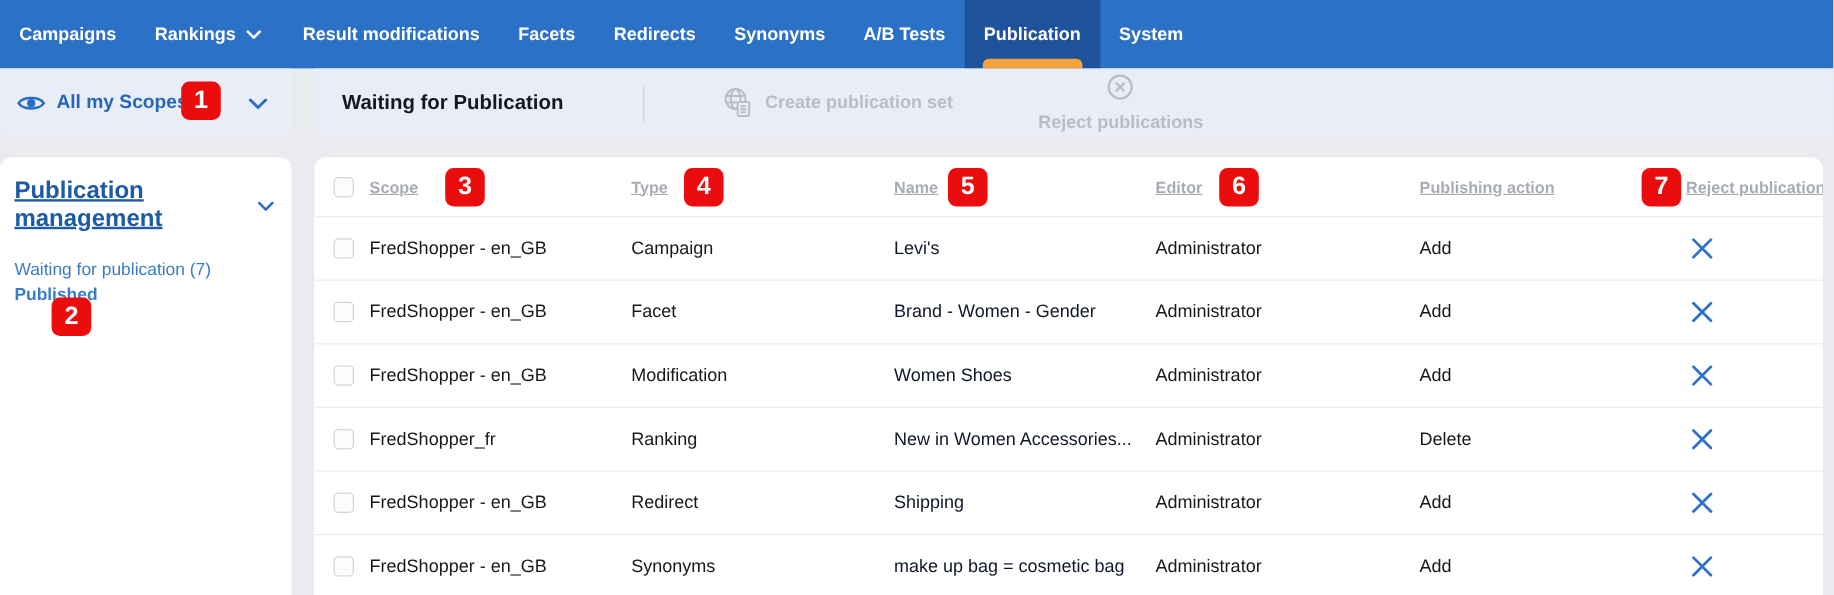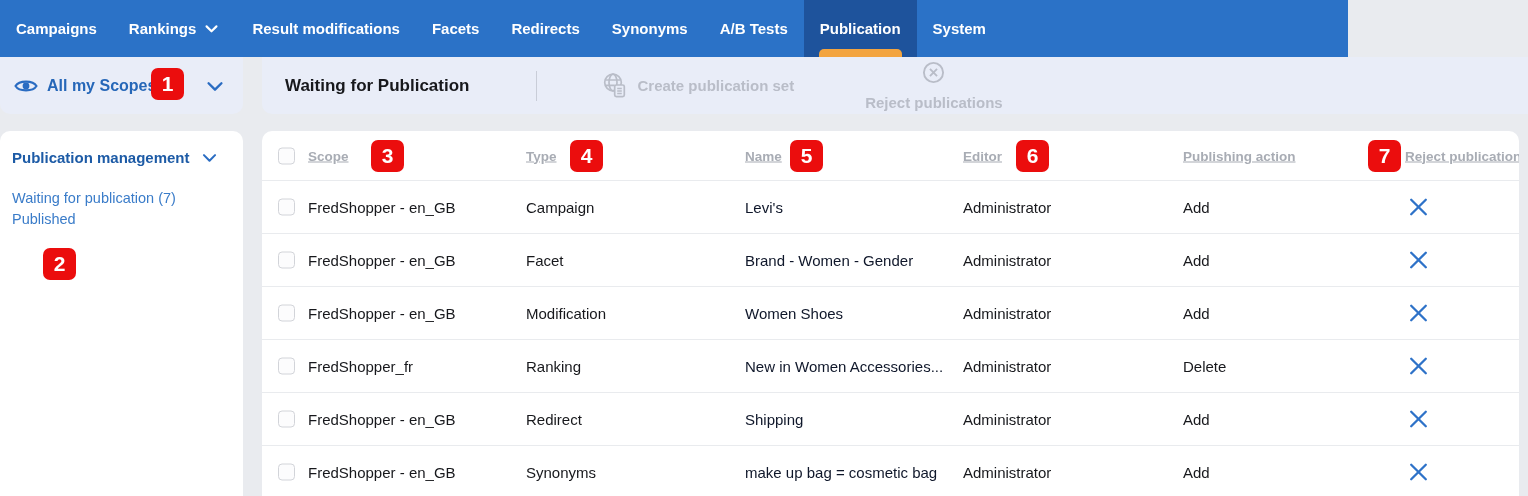--- a/index.html
+++ b/index.html
@@ -4,21 +4,21 @@
 <style>
   * { margin:0; padding:0; box-sizing:border-box; }
   body { background:#dfe1e6; }
   .page {
     position:relative; width:1528px; height:496px; overflow:hidden;
     background:#e9ebef; font-family:"Liberation Sans", sans-serif;
     -webkit-font-smoothing:antialiased;
   }
 
   
-  .topnav { position:absolute; left:0; top:0; width:1348px; height:57px;
+  .topnav { position:absolute; left:0; top:0; width:1528px; height:57px;
     background:#2b72c7; display:flex; align-items:stretch; }
   .nav-item { display:flex; align-items:center; gap:7px; padding:0 16px;
     color:#ffffff; font-size:15px; font-weight:700; cursor:pointer; position:relative; }
   .nav-item.active { background:#1e539c; }
   .tab-indicator { position:absolute; left:15px; right:15px; bottom:0; height:8px;
     background:#f3a43f; border-radius:5px 5px 0 0; }
   .nav-chevron { display:flex; align-items:center; color:#fff; }
 
   
   .scope-bar { position:absolute; left:0; top:57px; width:243px; height:57px;
@@ -32,24 +32,24 @@
   .toolbar-title { margin-left:23px; font-size:17px; font-weight:700; color:#17181c; }
   .toolbar-divider { width:1px; height:30px; background:#c9cdd8; margin-left:24px; }
   .toolbar-btn { display:flex; align-items:center; gap:9px; margin-left:22px;
     color:#b9bdc8; font-size:15px; font-weight:700; cursor:default; }
   .toolbar-btn.second { margin-left:28px;flex-direction:column; }
 
   
   .sidebar { position:absolute; left:0; top:131px; width:243px; bottom:0;
     background:#ffffff; border-radius:10px 10px 0 0; padding:17px 12px 0 12px; }
   .sidebar-heading { display:flex; align-items:center; gap:10px;
-    color:#1d5ba6; font-size:15px; font-weight:700; cursor:pointer; }
+    color:#1d5ba6; font-size:20px; font-weight:700; cursor:pointer;text-decoration:underline; }
   .sidebar-heading .chev { color:#2a6cc2; display:flex; align-items:center; }
   .sidebar-link { margin-top:23px; font-size:14.5px; color:#3a7cc9; cursor:pointer; }
-  .sidebar-link + .sidebar-link { margin-top:5px; }
+  .sidebar-link + .sidebar-link { margin-top:5px;font-weight:bold; }
 
   
   .table-card { position:absolute; left:262px; top:131px; width:1257px; bottom:0;
     background:#ffffff; border-radius:10px 10px 0 0; overflow:hidden; }
   .thead { position:relative; height:49px; }
   .trow  { position:relative; height:53px; border-top:1px solid #e9ebee; background:#fff; }
   .cell  { position:absolute; top:50%; transform:translateY(-50%); white-space:nowrap; }
   .c-check  { left:16px; }
   .c-scope  { left:46px; }
   .c-type   { left:264px; }

